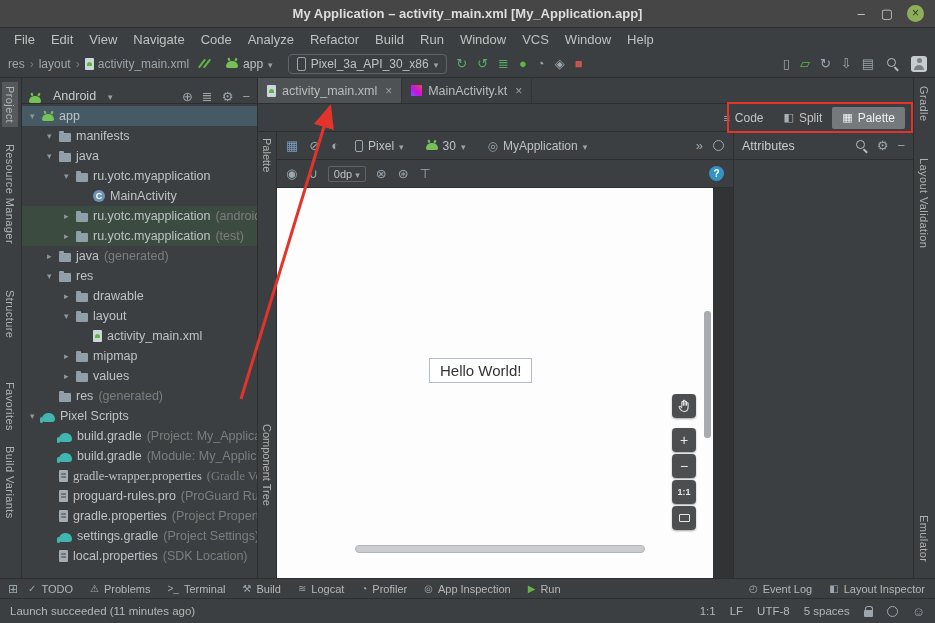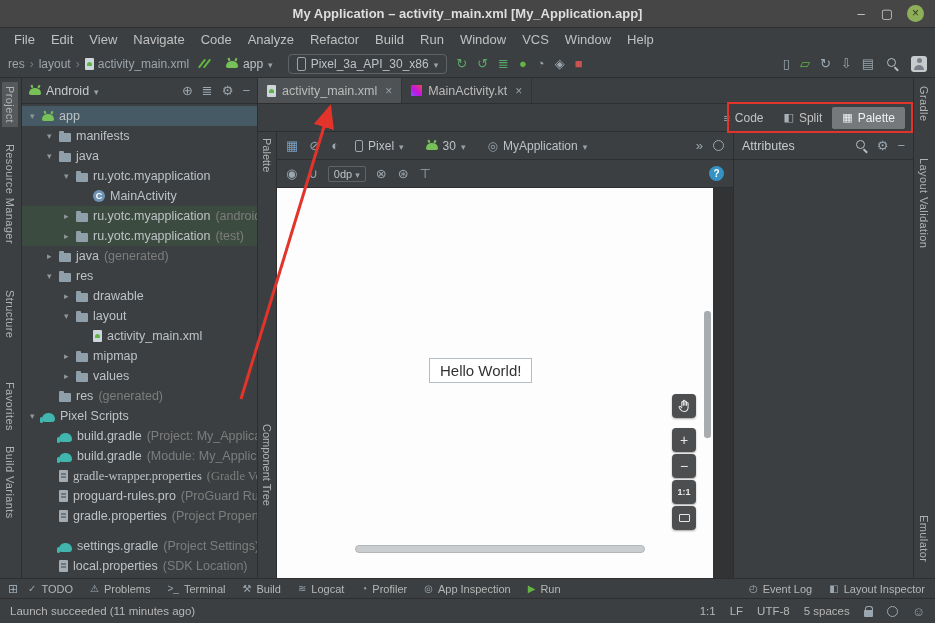--- a/index.html
+++ b/index.html
@@ -35,21 +35,21 @@
 .vstrip.left .vs-item:nth-child(1){top:4px}
 .vstrip.left .vs-item:nth-child(2){top:62px}
 .vstrip.left .vs-item:nth-child(3){top:208px}
 .vstrip.left .vs-item:nth-child(4){top:300px}
 .vstrip.left .vs-item:nth-child(5){top:364px}
 .vstrip.right .vs-item:nth-child(1){top:4px}
 .vstrip.right .vs-item:nth-child(2){top:76px}
 .vs-item.vbottom{top:auto;bottom:12px}
 
 .project{width:236px;background:#3c3f41;border-right:1px solid #2e2e2e;display:flex;flex-direction:column;flex:none;overflow:hidden}
-.p-head{height:26px;flex:none;display:flex;align-items:center;gap:5px;padding:0 7px;font-size:12.5px;border-bottom:1px solid #2e2e2e;color:#c6cbce}
+.p-head{height:26px;flex:none;display:flex;align-items:flex-end;gap:12px;padding:0 7px;font-size:12.5px;border-bottom:1px solid #2e2e2e;color:#c6cbce}
 .p-head-icons{margin-left:auto;display:flex;gap:9px;align-items:center}
 .tree{flex:1;overflow:hidden;padding-top:2px}
 .trow{height:20px;display:flex;align-items:center;white-space:nowrap;font-size:12.5px;color:#bcc2c6;overflow:hidden}
 .trow.sel{background:#465a65}
 .trow.grn{background:#3c4b3f}
 .chev{width:12px;font-size:9px;color:#8f9699;flex:none}
 .lbl{margin-left:5px}
 .dtl{margin-left:5px;color:#7d7d7d}
 
 .editor{flex:1;display:flex;flex-direction:column;min-width:0}
@@ -344,21 +344,21 @@
             <span class="ic ic-prop"></span>
             <span class="lbl">proguard-rules.pro</span>
             <span class="dtl">(ProGuard Rules for My_Application)</span>
           </div>
           <div class="trow" style="padding-left: 25px;">
             <span class="chev"></span>
             <span class="ic ic-prop"></span>
             <span class="lbl">gradle.properties</span>
             <span class="dtl">(Project Properties)</span>
           </div>
-          <div class="trow" style="padding-left: 25px; margin-top: 10px;">
+          <div class="trow" style="padding-left: 25px;">
             <span class="chev"></span>
             <span class="ic ic-gradle"></span>
             <span class="lbl">settings.gradle</span>
             <span class="dtl">(Project Settings)</span>
           </div>
           <div class="trow" style="padding-left: 25px;">
             <span class="chev"></span>
             <span class="ic ic-prop"></span>
             <span class="lbl">local.properties</span>
             <span class="dtl">(SDK Location)</span>

